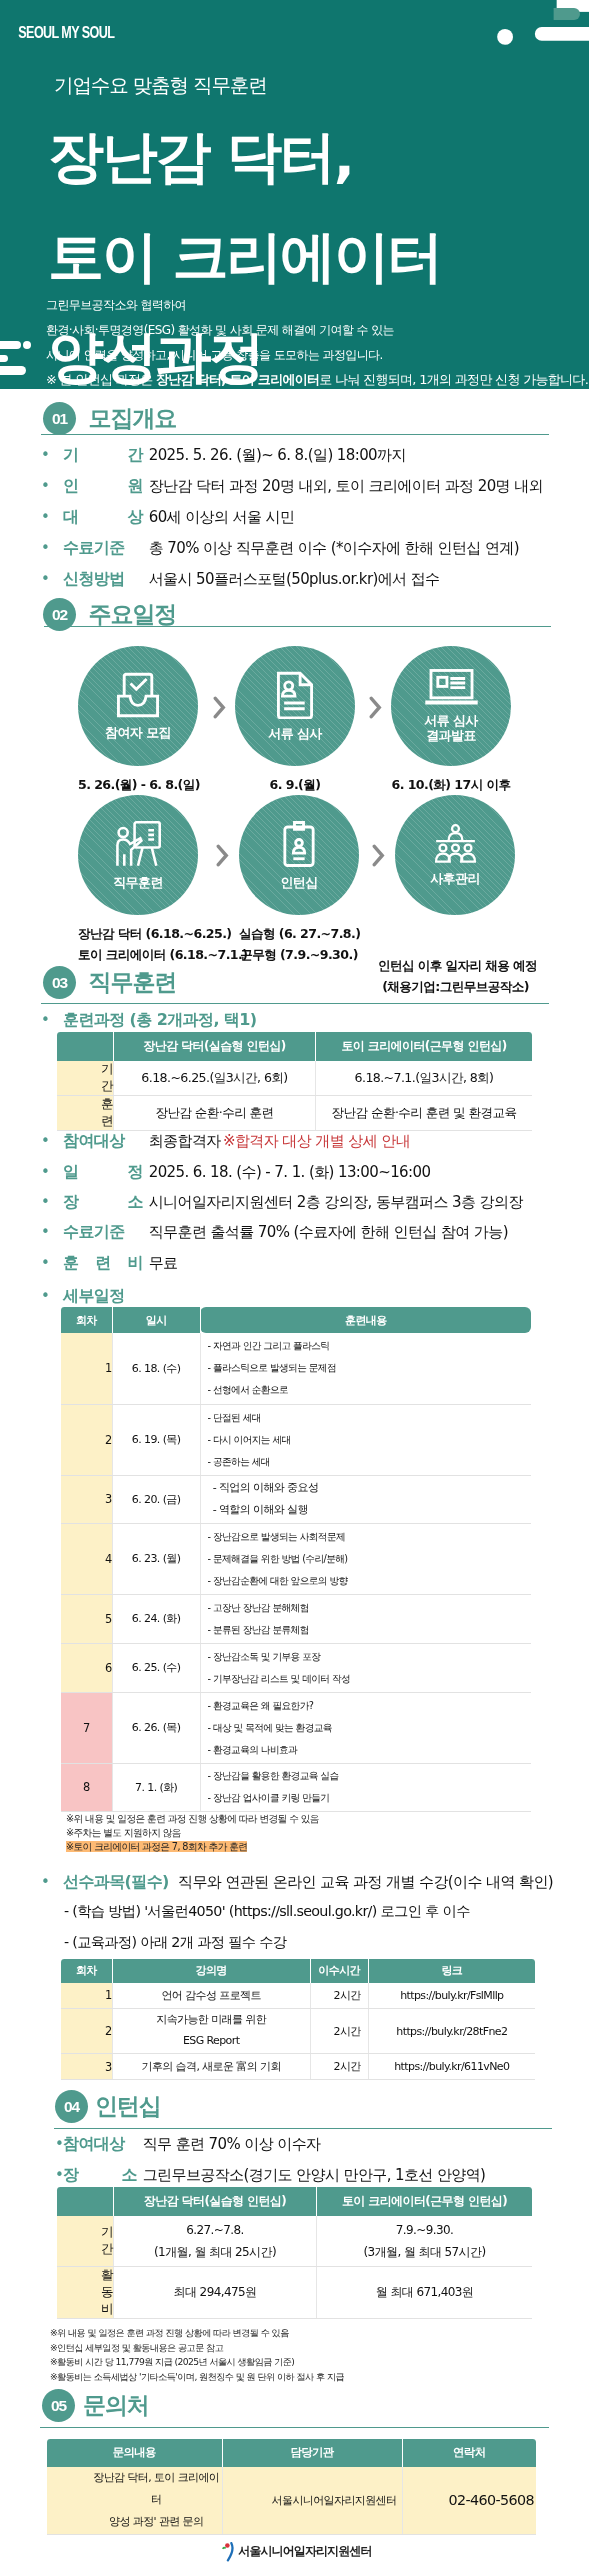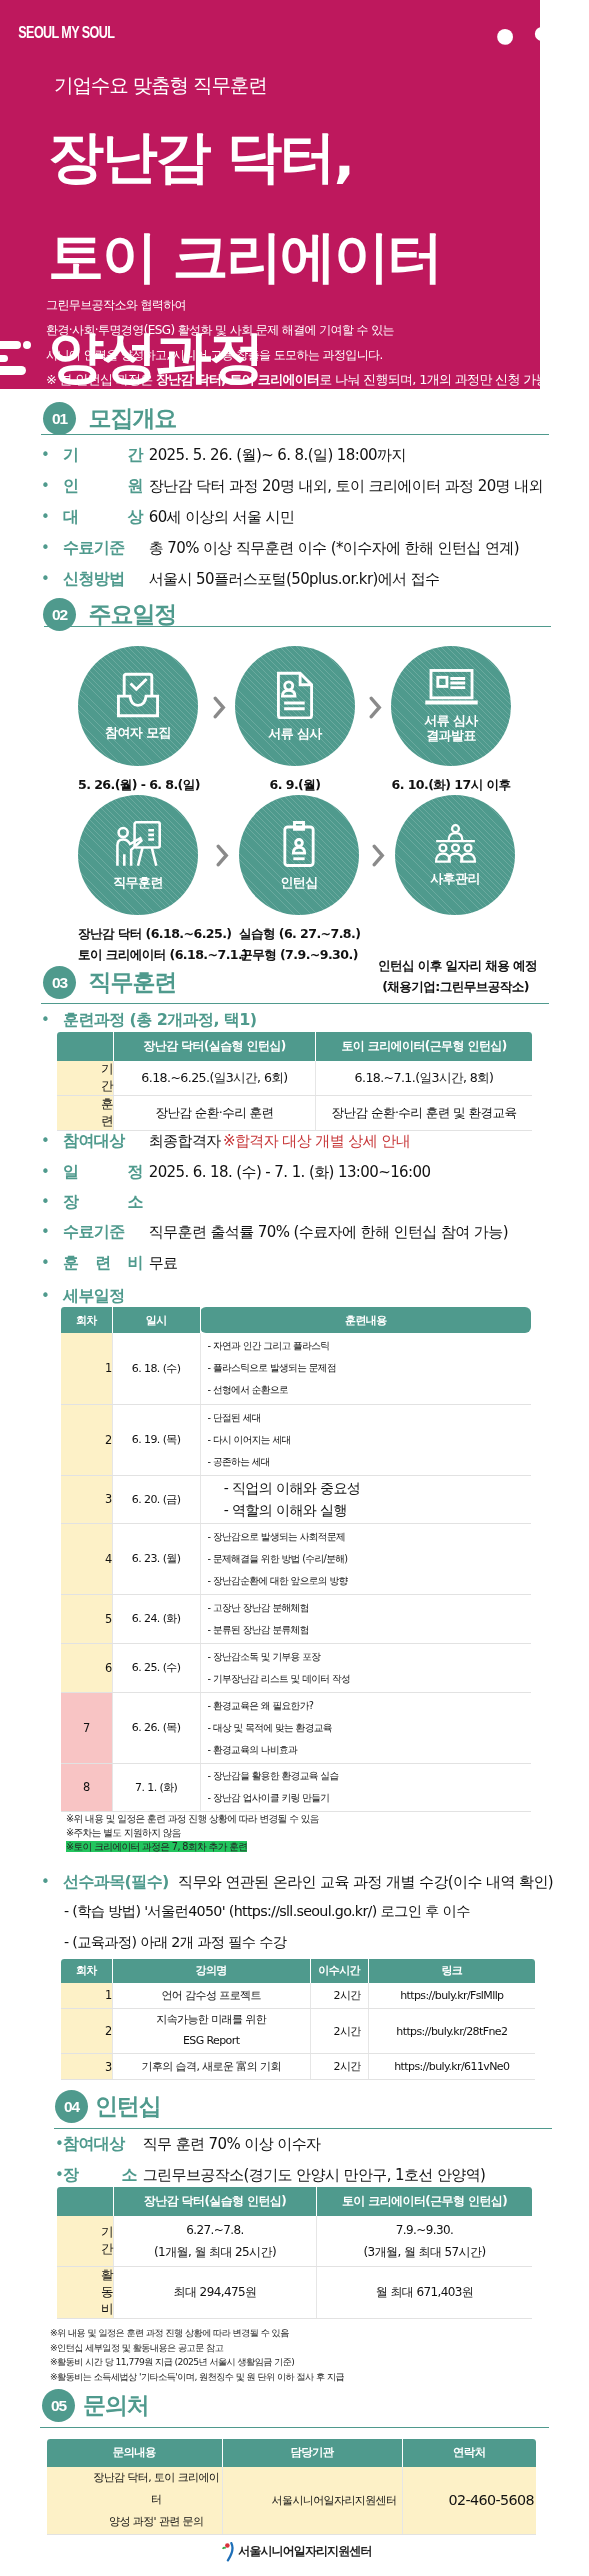--- a/index.html
+++ b/index.html
@@ -1,20 +1,20 @@
 <!DOCTYPE html>
 <html style="font-size:9.2px"><head>
 <meta charset="utf-8">
 <style>
   * { box-sizing: border-box; margin: 0; padding: 0; }
   html, body { width: 590px; background: #ffffff; }
   body { font-family: "DejaVu Sans", "Liberation Sans", sans-serif; color: #111; position: relative; }
 
   
-  .hero { position: relative; width: 540px; height: 393px; background: #be185d; overflow: hidden; }
+  .hero { position: relative; width: 589px; height: 393px; background: #0f766e; overflow: hidden; }
   .hero-pill-right { position: absolute; left: 507px; top: 27px; width: 82px; height: 20.6px; background: #fff; border-top-left-radius: 10.3px; border-bottom-left-radius: 10.3px; }
   .hero-pill-right-top { position: absolute; left: 540px; top: 0; width: 49px; height: 18.3px; background: #fff; }
   .hero-pill-right-top-cut { position: absolute; left: 540px; top: 8px; width: 40px; height: 18.3px; background: #4f9a8d; border-top-right-radius: 9.2px; border-bottom-right-radius: 9.2px; }
   .hero-dot-right { position: absolute; left: 478px; top: 27px; width: 24px; height: 24px; background: #fff; border-radius: 50%; }
 
   .logo { position: absolute; left: 18.3px; top: 23px; color: #fff; font-family: "Liberation Sans", sans-serif; font-weight: 700; font-size: 16px; letter-spacing: -0.6px; transform: scaleY(1.35); transform-origin: left top; }
   .subtitle { position: absolute; left: 54px; top: 72px; color: #fff; font-size: 27.5px; font-weight: 400; letter-spacing: -1.1px; }
   .title-line { position: absolute; left: 48px; color: #fff; font-weight: 900; font-size: 63px; letter-spacing: -2.3px; line-height: 1; font-family: "DejaVu Sans", sans-serif; }
   .title-line.l1 { top: 131px; }
   .title-line.l2 { top: 235px; }
@@ -46,21 +46,21 @@
   th { background: #4f9a8d; color: #fff; font-weight: 700; letter-spacing: -0.6px; }
   td { border-bottom: 1.1px solid #e2e2e2; border-right: 0.6px solid #e6e6e6; letter-spacing: -0.6px; }
   th { border-right: 1.1px solid #fff; }
   th:last-child, td:last-child { border-right: none; }
   .yel { background: #fdf1c7; padding-left: 44px; }
   .pink { background: #f8c4c4; }
   .tbl-rounded th:first-child { border-top-left-radius: 3.4px; }
   .tbl-rounded th:last-child { border-top-right-radius: 3.4px; }
 
   .note { position: absolute; left: 68px; font-size: 9.7px; letter-spacing: -0.6px; color: #222; line-height: 1.45; white-space: nowrap; }
-  .note .hl { background: #22c55e; }
+  .note .hl { background: #fdba74; }
 
   .content-line { display: block; text-align: left; }
 </style>
 </head>
 <body>
 
 <div class="hero">
   <div class="hero-pill-right-top"></div>
   <div class="hero-pill-right-top-cut"></div>
   <div class="hero-pill-right"></div>
@@ -324,20 +324,21 @@
       <span>정</span>
     </span>
   <span class="info-value">2025. 6. 18. (수) - 7. 1. (화) 13:00~16:00</span>
 </div>
 <div class="info-row" style="top:1192px;">
   <span class="bullet">•</span>
   <span class="info-label">
       <span>장</span>
       <span>소</span>
     </span>
+  <span class="info-value">시니어일자리지원센터 2층 강의장, 동부캠퍼스 3층 강의장</span>
 </div>
 <div class="info-row" style="top:1222px;">
   <span class="bullet">•</span>
   <span class="info-label">수료기준</span>
   <span class="info-value">직무훈련 출석률 70% (수료자에 한해 인턴십 참여 가능)</span>
 </div>
 <div class="info-row" style="top:1253px;">
   <span class="bullet">•</span>
   <span class="info-label">
       <span>훈</span>
@@ -372,21 +373,21 @@
     <td style="text-align:center; font-size:11px;">6. 19. (목)</td>
     <td style="padding-left:6.9px; font-size:9.7px; line-height:22px;">
       <span class="content-line">- 단절된 세대</span>
       <span class="content-line">- 다시 이어지는 세대</span>
       <span class="content-line">- 공존하는 세대</span>
     </td>
   </tr>
   <tr style="height:48px;">
     <td class="yel" style="text-align:center; font-size:11.4px;">3</td>
     <td style="text-align:center; font-size:11px;">6. 20. (금)</td>
-    <td style="padding-left:23px; font-size:14px; line-height:22px;">
+    <td style="padding-left:12px; font-size:11px; line-height:22px;">
       <span class="content-line">- 직업의 이해와 중요성</span>
       <span class="content-line">- 역할의 이해와 실행</span>
     </td>
   </tr>
   <tr style="height:71px;">
     <td class="yel" style="text-align:center; font-size:11.4px;">4</td>
     <td style="text-align:center; font-size:11px;">6. 23. (월)</td>
     <td style="padding-left:6.9px; font-size:9.7px; line-height:22px;">
       <span class="content-line">- 장난감으로 발생되는 사회적문제</span>
       <span class="content-line">- 문제해결을 위한 방법 (수리/분해)</span>

